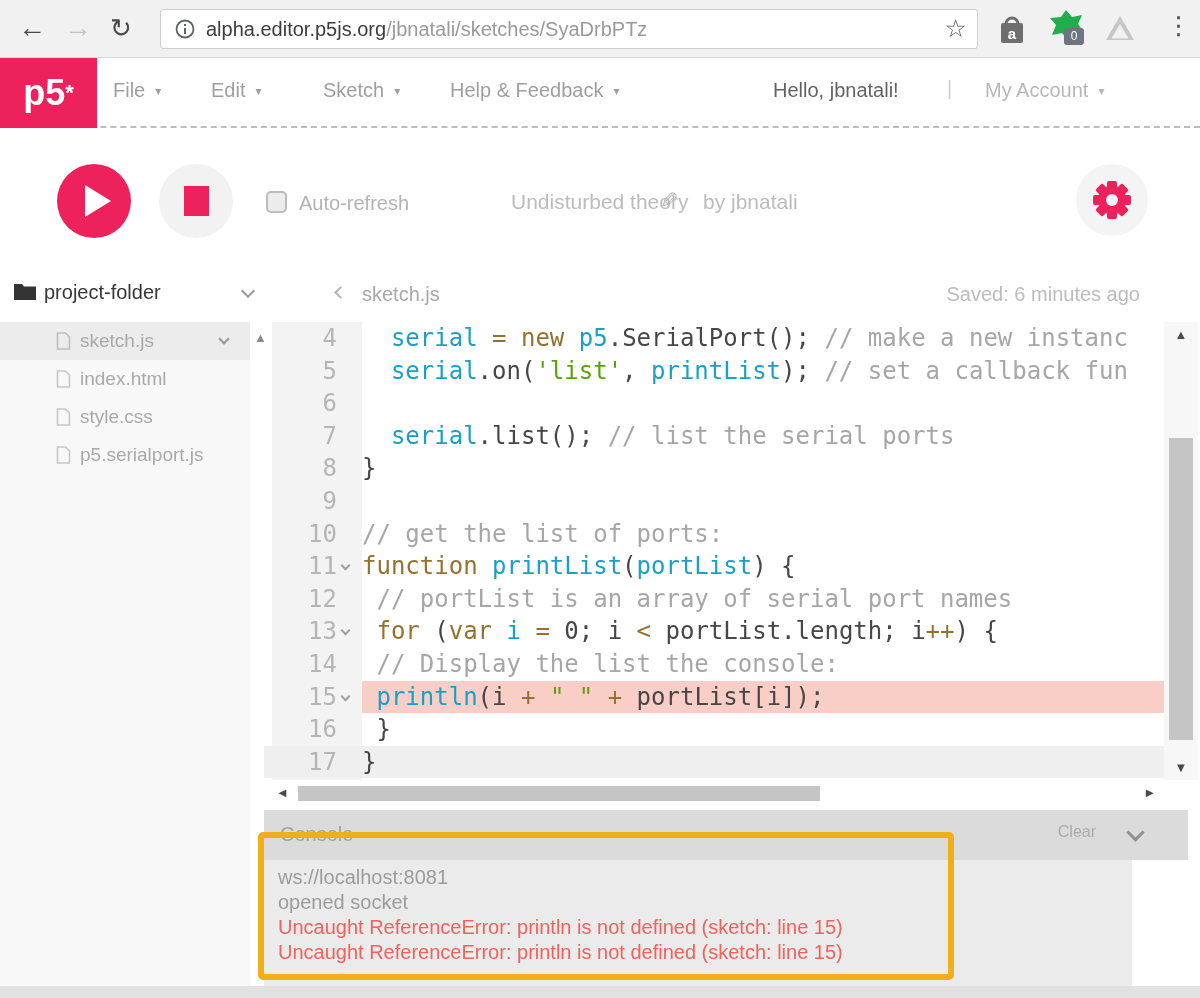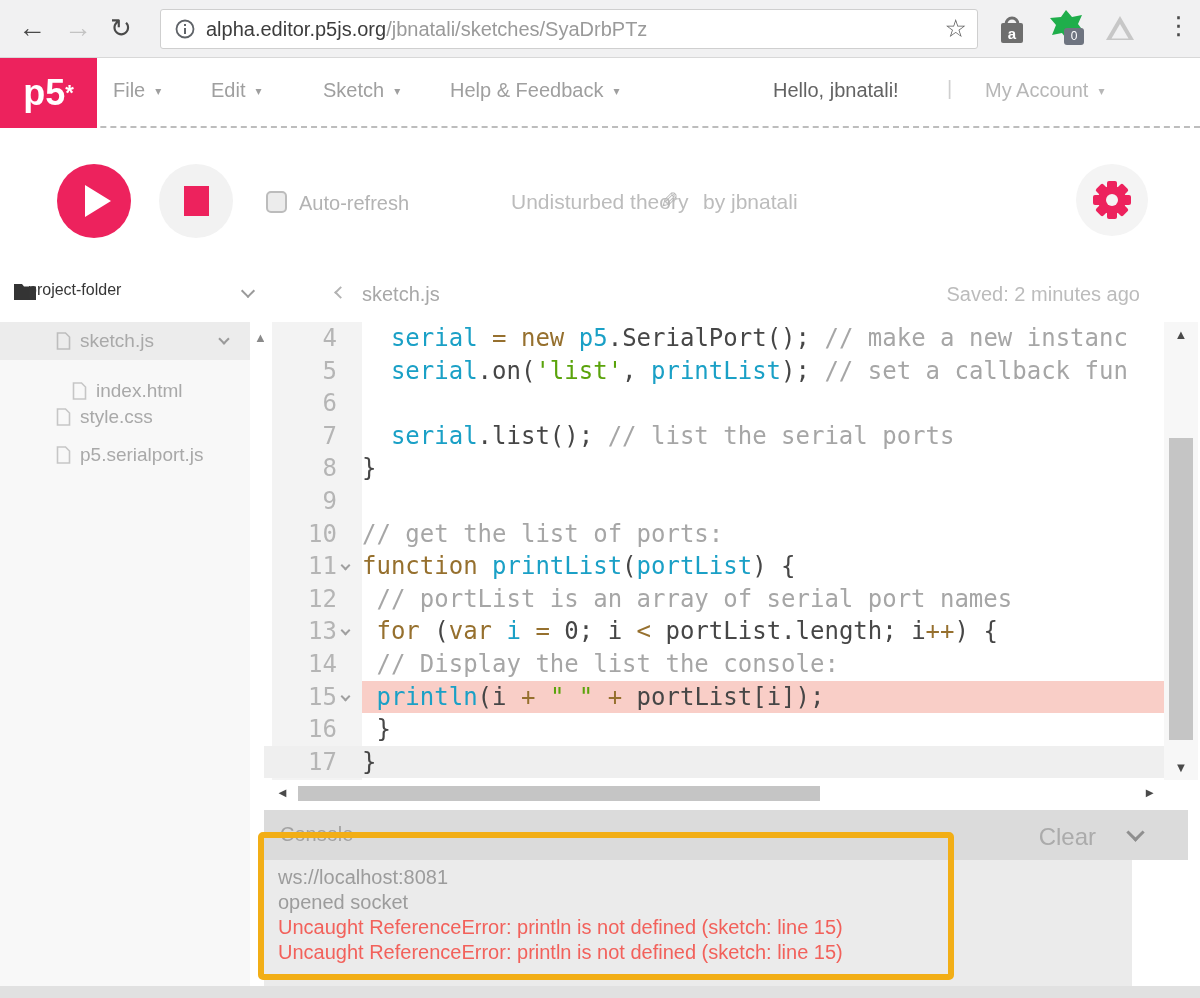--- a/index.html
+++ b/index.html
@@ -57,21 +57,21 @@
   .gear .hole { position:absolute; left:14px; top:14px; width:12px; height:12px; background:#f4f4f4; border-radius:50%; }
 
   
   .chev { display:inline-block; width:10px; height:10px; border-right:2.5px solid; border-bottom:2.5px solid;
           transform:rotate(45deg); }
   .chev-left { transform:rotate(135deg); }
 
   
   .project-row { position:absolute; left:0; top:272px; width:250px; height:50px; background:#fff; }
   .folder-icon { position:absolute; left:14px; top:10px; }
-  .project-label { position:absolute; left:28px; top:9px; font-size:16px; color:#363636; }
+  .project-label { position:absolute; left:44px; top:9px; font-size:20px; color:#363636; }
   .project-chev { position:absolute; left:243px; top:14px; color:#9a9a9a; }
   .file-panel { position:absolute; left:0; top:322px; width:250px; height:664px; background:#f8f8f8; }
   .file-row { position:absolute; left:0; width:250px; height:38px; }
   .file-row.selected { background:#ececec; }
   .file-doc { position:absolute; left:56px; top:10px; }
   .file-label { position:absolute; left:80px; top:8px; font-size:19px; color:#a9a9a9; }
   .file-chev { position:absolute; left:220px; top:13px; width:8px; height:8px; color:#9a9a9a; }
   .panel-up-arrow { position:absolute; left:254px; top:330px; font-size:13px; color:#8a8a8a; }
 
   
@@ -97,21 +97,21 @@
   .v-scroll { position:absolute; left:1164px; top:322px; width:34px; height:458px; background:#f7f7f7; }
   .v-scroll .arr { position:absolute; left:0; width:34px; text-align:center; font-size:13px; color:#4a4a4a; }
   .v-thumb { position:absolute; left:5px; top:116px; width:24px; height:302px; background:#c5c5c5; }
   .h-scroll { position:absolute; left:272px; top:783px; width:888px; height:22px; background:#fff; }
   .h-scroll .arr { position:absolute; top:2px; font-size:13px; color:#4a4a4a; }
   .h-thumb { position:absolute; left:26px; top:3px; width:522px; height:15px; background:#c5c5c5; }
 
   
   .console-head { position:absolute; left:264px; top:810px; width:924px; height:50px; background:#dbdbdb; }
   .console-title { position:absolute; left:16px; top:13px; font-size:20px; color:#a2a2a2; }
-  .console-clear { position:absolute; right:92px; top:13px; font-size:24px; color:#ababab; }
+  .console-clear { position:absolute; right:92px; top:13px; font-size:16px; color:#ababab; }
   .console-chev { position:absolute; right:46px; top:16px; width:13px; height:13px; color:#8f8f8f;
                   border-width:3px; }
   .console-body { position:absolute; left:264px; top:860px; width:868px; height:126px; background:#ebebeb;
                   padding:5px 0 0 14px; }
   .console-row { font-size:20px; line-height:25px; color:var(--console-log); white-space:nowrap; }
   .console-row.error { color:var(--error-text); }
   .bottom-strip { position:absolute; left:0; top:986px; width:1200px; height:12px; background:#e1e1e1; }
 
   
   .orange-rect { position:absolute; left:258px; top:832px; width:696px; height:148px;
@@ -205,21 +205,21 @@
     <span class="chev project-chev"></span>
   </div>
   <div class="file-panel">
     <div class="file-row selected" style="top:0;">
       <span class="file-doc"><svg width="15" height="18" viewBox="0 0 15 18">
             <path d="M1.5 1 h8 l4 4 v12 h-12 z" fill="none" stroke="#bdbdbd" stroke-width="1.6"></path>
           </svg></span>
       <span class="file-label">sketch.js</span>
       <span class="chev file-chev"></span>
     </div>
-    <div class="file-row" style="top:50px;margin-left:16px;">
+    <div class="file-row" style="top:38px;">
       <span class="file-doc"><svg width="15" height="18" viewBox="0 0 15 18">
             <path d="M1.5 1 h8 l4 4 v12 h-12 z" fill="none" stroke="#c6c6c6" stroke-width="1.6"></path>
           </svg></span>
       <span class="file-label">index.html</span>
     </div>
     <div class="file-row" style="top:76px;">
       <span class="file-doc"><svg width="15" height="18" viewBox="0 0 15 18">
             <path d="M1.5 1 h8 l4 4 v12 h-12 z" fill="none" stroke="#c6c6c6" stroke-width="1.6"></path>
           </svg></span>
       <span class="file-label">style.css</span>
@@ -229,21 +229,21 @@
             <path d="M1.5 1 h8 l4 4 v12 h-12 z" fill="none" stroke="#c6c6c6" stroke-width="1.6"></path>
           </svg></span>
       <span class="file-label">p5.serialport.js</span>
     </div>
   </div>
   <span class="panel-up-arrow">▲</span>
 
   <div class="editor-head"></div>
   <span class="chev chev-left tab-back"></span>
   <span class="tab-label">sketch.js</span>
-  <span class="saved-status">Saved: 2 minutes ago</span>
+  <span class="saved-status">Saved: 6 minutes ago</span>
 
   <div class="code-area">
     <div class="gutter-strip"></div>
     <div>
         <div class="code-line"><span class="ln">4</span><span class="code"><span class="tok-p">  </span><span class="tok-v">serial</span><span class="tok-p"> </span><span class="tok-k">=</span><span class="tok-p"> </span><span class="tok-k">new</span><span class="tok-p"> </span><span class="tok-v">p5</span><span class="tok-p">.SerialPort(); </span><span class="tok-c">// make a new instanc</span></span></div>
         <div class="code-line"><span class="ln">5</span><span class="code"><span class="tok-p">  </span><span class="tok-v">serial</span><span class="tok-p">.on(</span><span class="tok-s">'list'</span><span class="tok-p">, </span><span class="tok-v">printList</span><span class="tok-p">); </span><span class="tok-c">// set a callback fun</span></span></div>
         <div class="code-line"><span class="ln">6</span><span class="code"></span></div>
         <div class="code-line"><span class="ln">7</span><span class="code"><span class="tok-p">  </span><span class="tok-v">serial</span><span class="tok-p">.list(); </span><span class="tok-c">// list the serial ports</span></span></div>
         <div class="code-line"><span class="ln">8</span><span class="code"><span class="tok-p">}</span></span></div>
         <div class="code-line"><span class="ln">9</span><span class="code"></span></div>

